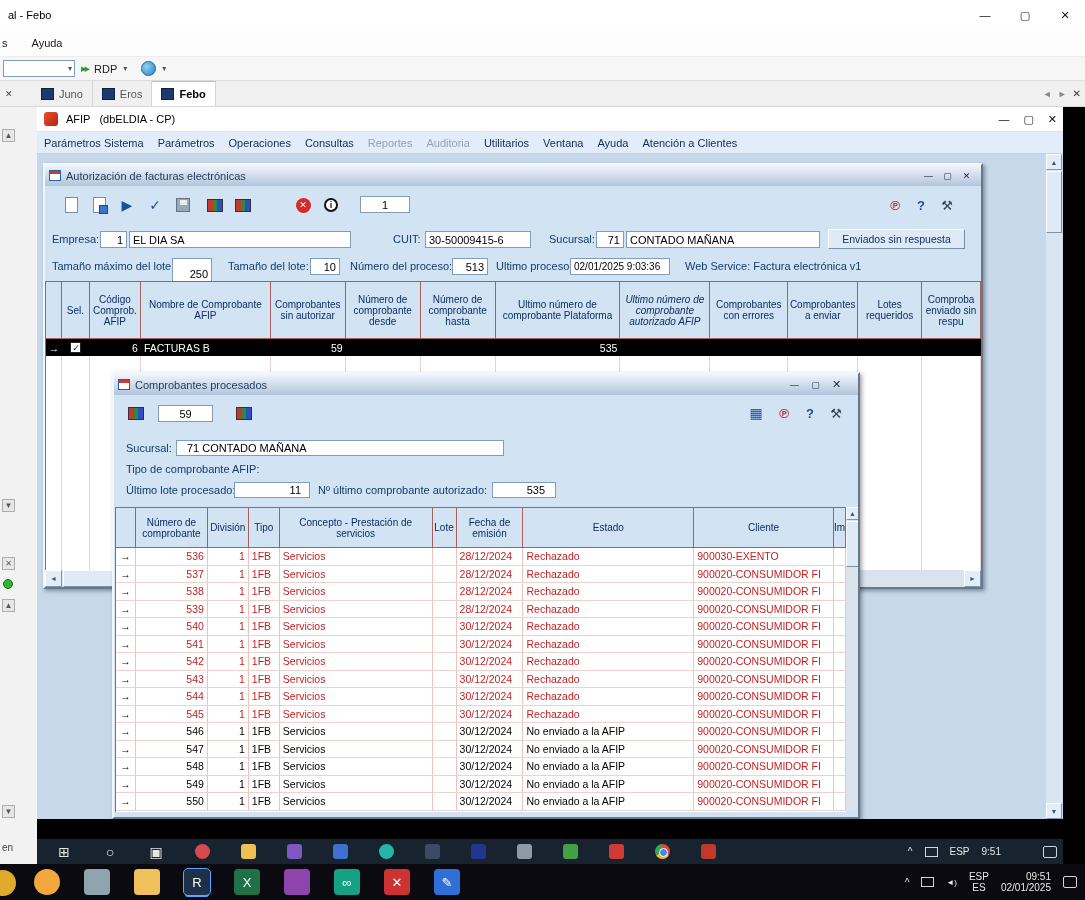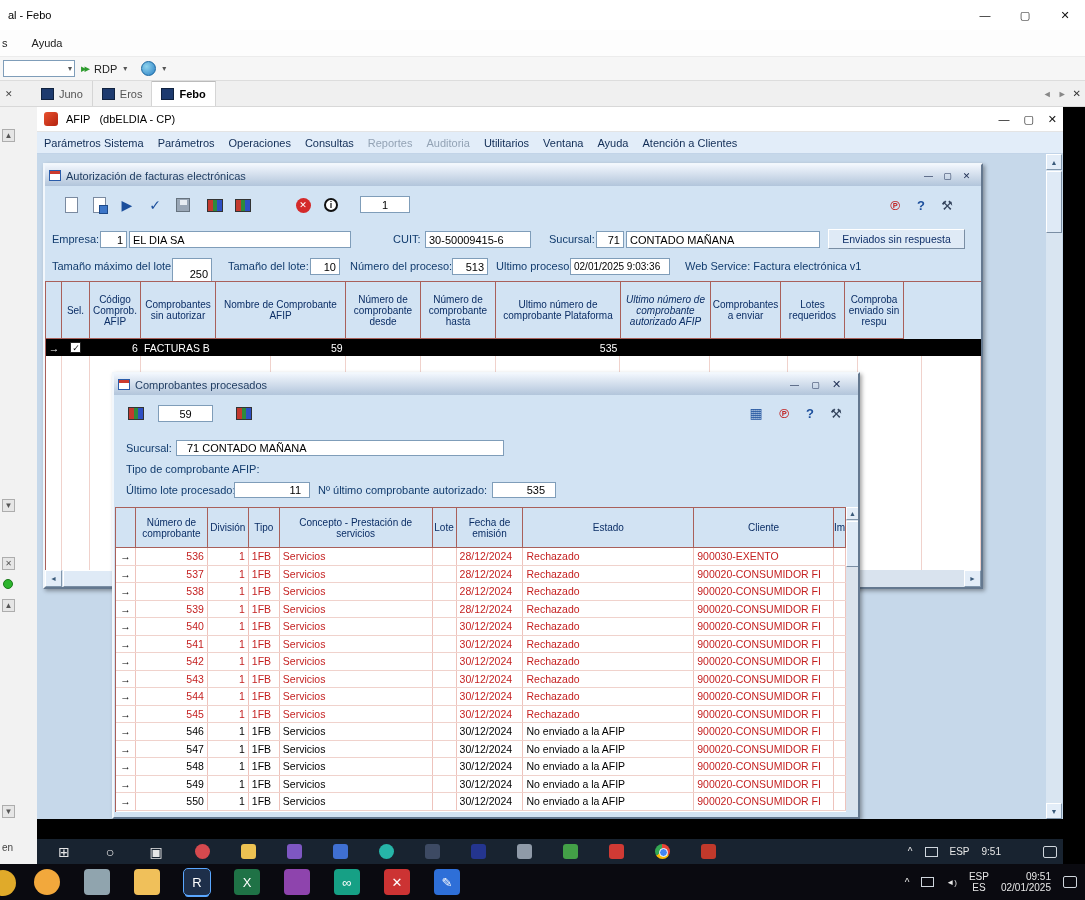--- a/index.html
+++ b/index.html
@@ -224,26 +224,27 @@
     <span class="lbl abs" style="left:305px;top:95px;">Número del proceso:</span>
     <div class="sunken fieldval rt abs" style="left:407px;top:93px;width:36px;height:17px;">513</div>
     <span class="lbl abs" style="left:451px;top:95px;">Ultimo proceso:</span>
     <div class="sunken fieldval abs" style="left:525px;top:93px;width:100px;height:17px;font-size:10px;">02/01/2025 9:03:36</div>
     <span class="lbl abs" style="left:640px;top:95px;">Web Service: Factura electrónica v1</span>
 
     <div class="ghead abs" style="left:0;top:116px;width:936px;height:58px;">
         <div class="gh" style="width: 16px;"></div>
         <div class="gh" style="width: 28px;">Sel.</div>
         <div class="gh" style="width: 51px;">Código Comprob. AFIP</div>
+        <div class="gh" style="width: 130px;">Nombre de Comprobante AFIP</div>
         <div class="gh" style="width: 75px;">Comprobantes sin autorizar</div>
-        <div class="gh" style="width: 130px;">Nombre de Comprobante AFIP</div>
         <div class="gh" style="width: 75px;">Número de comprobante desde</div>
         <div class="gh" style="width: 75px;">Número de comprobante hasta</div>
         <div class="gh" style="width: 125px;">Ultimo número de comprobante Plataforma</div>
         <div class="gh" style="width: 90px; font-style: italic;">Ultimo número de comprobante autorizado AFIP</div>
+        <div class="gh" style="width: 78px;">Comprobantes con errores</div>
         <div class="gh" style="width: 70px;">Comprobantes a enviar</div>
         <div class="gh" style="width: 64px;">Lotes requeridos</div>
         <div class="gh" style="width: 59px;">Comproba enviado sin respu</div>
       </div>
     <div class="abs flex" style="left:0;top:174px;width:936px;height:17px;background:#000;border-left:1px solid #a9605a;">
         <div class="arcell marker" style="width: 16px;">→</div>
         <div class="arcell" style="width: 28px; justify-content: center;">
           <div class="chk">✓</div>
         </div>
         <div class="arcell num" style="width: 51px;">6</div>

